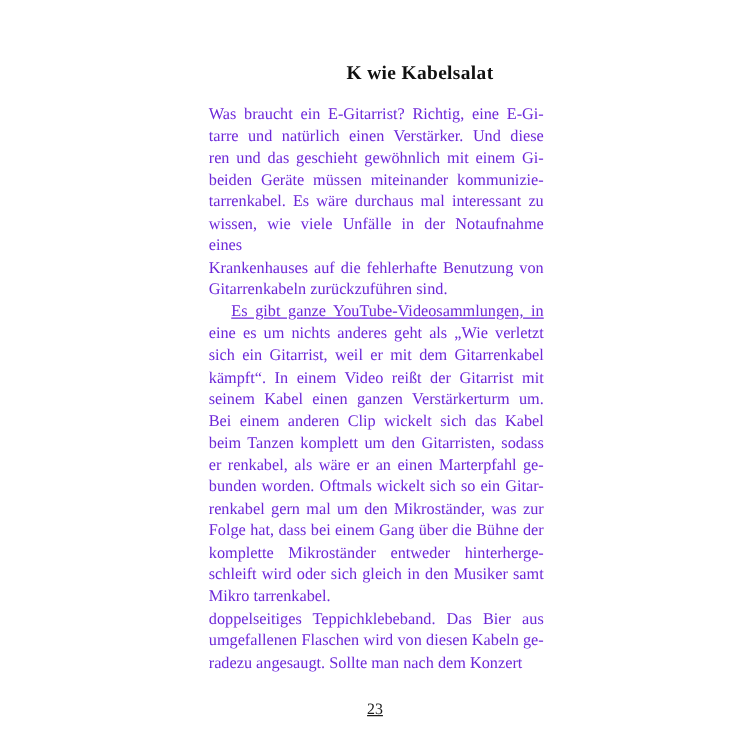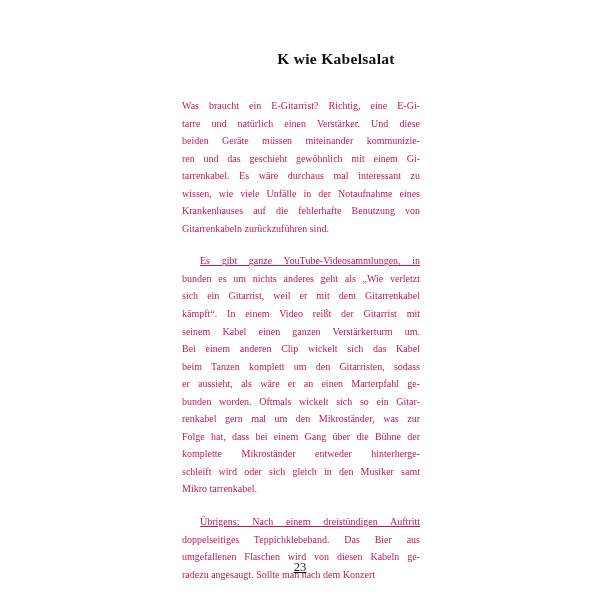--- a/index.html
+++ b/index.html
@@ -30,24 +30,24 @@
     color: #111111;
     padding-left: 36px;
   }
   .text-block {
     position: absolute;
     top: 82px;
     left: 167px;
     width: 268px;
   }
   .para {
-    margin: 15px;
-    font-size: 10px;
+    margin: 0;
+    font-size: 13px;
     line-height: 17.55px;
-    color: #be185d;
+    color: #6d28d9;
   }
   
   .line {
     display: block;
     text-align: justify;
     text-align-last: justify;
     white-space: pre-wrap;
   }
   .line.last {
     text-align: center;
@@ -72,45 +72,44 @@
 <body>
 
 <div class="page">
 
   <h1 class="chapter-title">K wie Kabelsalat</h1>
 
   <div class="text-block">
     <p class="para">
         <span class="line">Was braucht ein E-Gitarrist? Richtig, eine E-Gi-</span>
         <span class="line">tarre und natürlich einen Verstärker. Und diese</span>
+        <span class="line">ren und das geschieht gewöhnlich mit einem Gi-</span>
         <span class="line">beiden Geräte müssen miteinander kommunizie-</span>
-        <span class="line">ren und das geschieht gewöhnlich mit einem Gi-</span>
         <span class="line">tarrenkabel. Es wäre durchaus mal interessant zu</span>
         <span class="line">wissen, wie viele Unfälle in der Notaufnahme eines</span>
         <span class="line">Krankenhauses auf die fehlerhafte Benutzung von</span>
         <span class="line last">Gitarrenkabeln zurückzuführen sind.</span>
       </p>
     <p class="para">
         <span class="line indent">Es gibt ganze YouTube-Videosammlungen, in</span>
-        <span class="line">bunden es um nichts anderes geht als „Wie verletzt</span>
+        <span class="line">eine es um nichts anderes geht als „Wie verletzt</span>
         <span class="line">sich ein Gitarrist, weil er mit dem Gitarrenkabel</span>
         <span class="line">kämpft“. In einem Video reißt der Gitarrist mit</span>
         <span class="line">seinem Kabel einen ganzen Verstärkerturm um.</span>
         <span class="line">Bei einem anderen Clip wickelt sich das Kabel</span>
         <span class="line">beim Tanzen komplett um den Gitarristen, sodass</span>
-        <span class="line">er aussieht, als wäre er an einen Marterpfahl ge-</span>
+        <span class="line">er renkabel, als wäre er an einen Marterpfahl ge-</span>
         <span class="line">bunden worden. Oftmals wickelt sich so ein Gitar-</span>
         <span class="line">renkabel gern mal um den Mikroständer, was zur</span>
         <span class="line">Folge hat, dass bei einem Gang über die Bühne der</span>
         <span class="line">komplette Mikroständer entweder hinterherge-</span>
         <span class="line">schleift wird oder sich gleich in den Musiker samt</span>
         <span class="line last">Mikro tarrenkabel.</span>
       </p>
     <p class="para">
-        <span class="line indent">Übrigens: Nach einem dreistündigen Auftritt</span>
         <span class="line">doppelseitiges Teppichklebeband. Das Bier aus</span>
         <span class="line">umgefallenen Flaschen wird von diesen Kabeln ge-</span>
         <span class="line last">radezu angesaugt. Sollte man nach dem Konzert</span>
       </p>
   </div>
 
   <div class="page-number">23</div>
 
 </div>
 

